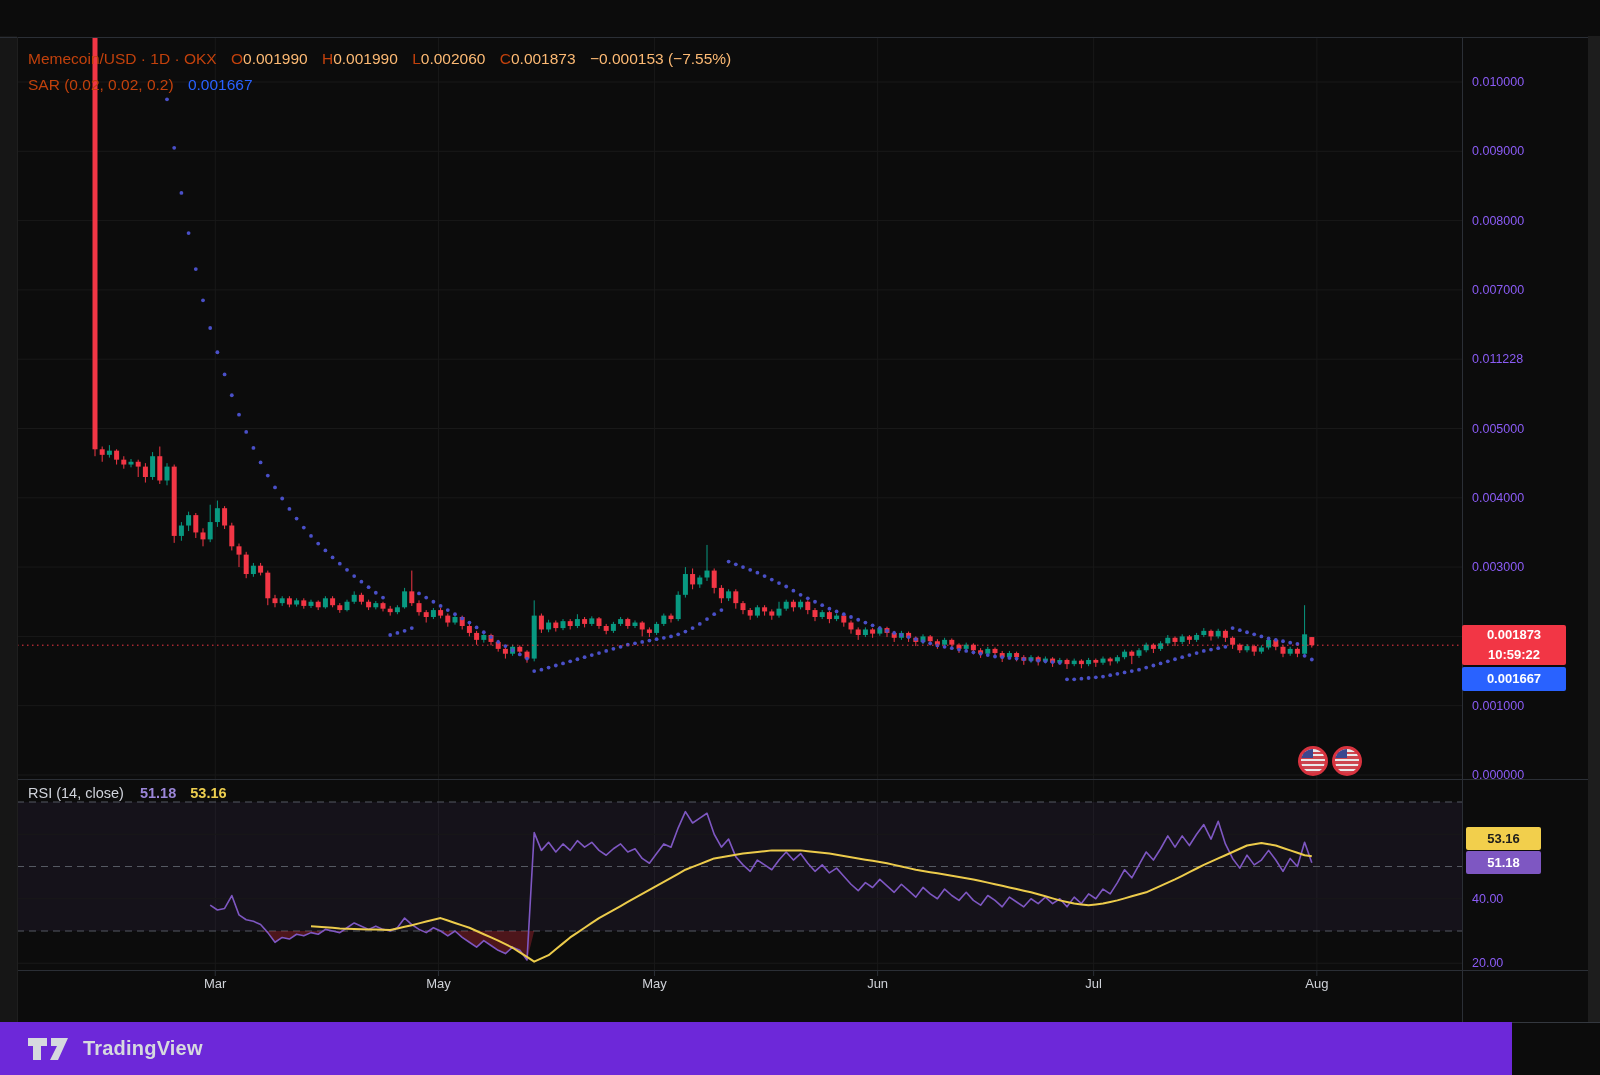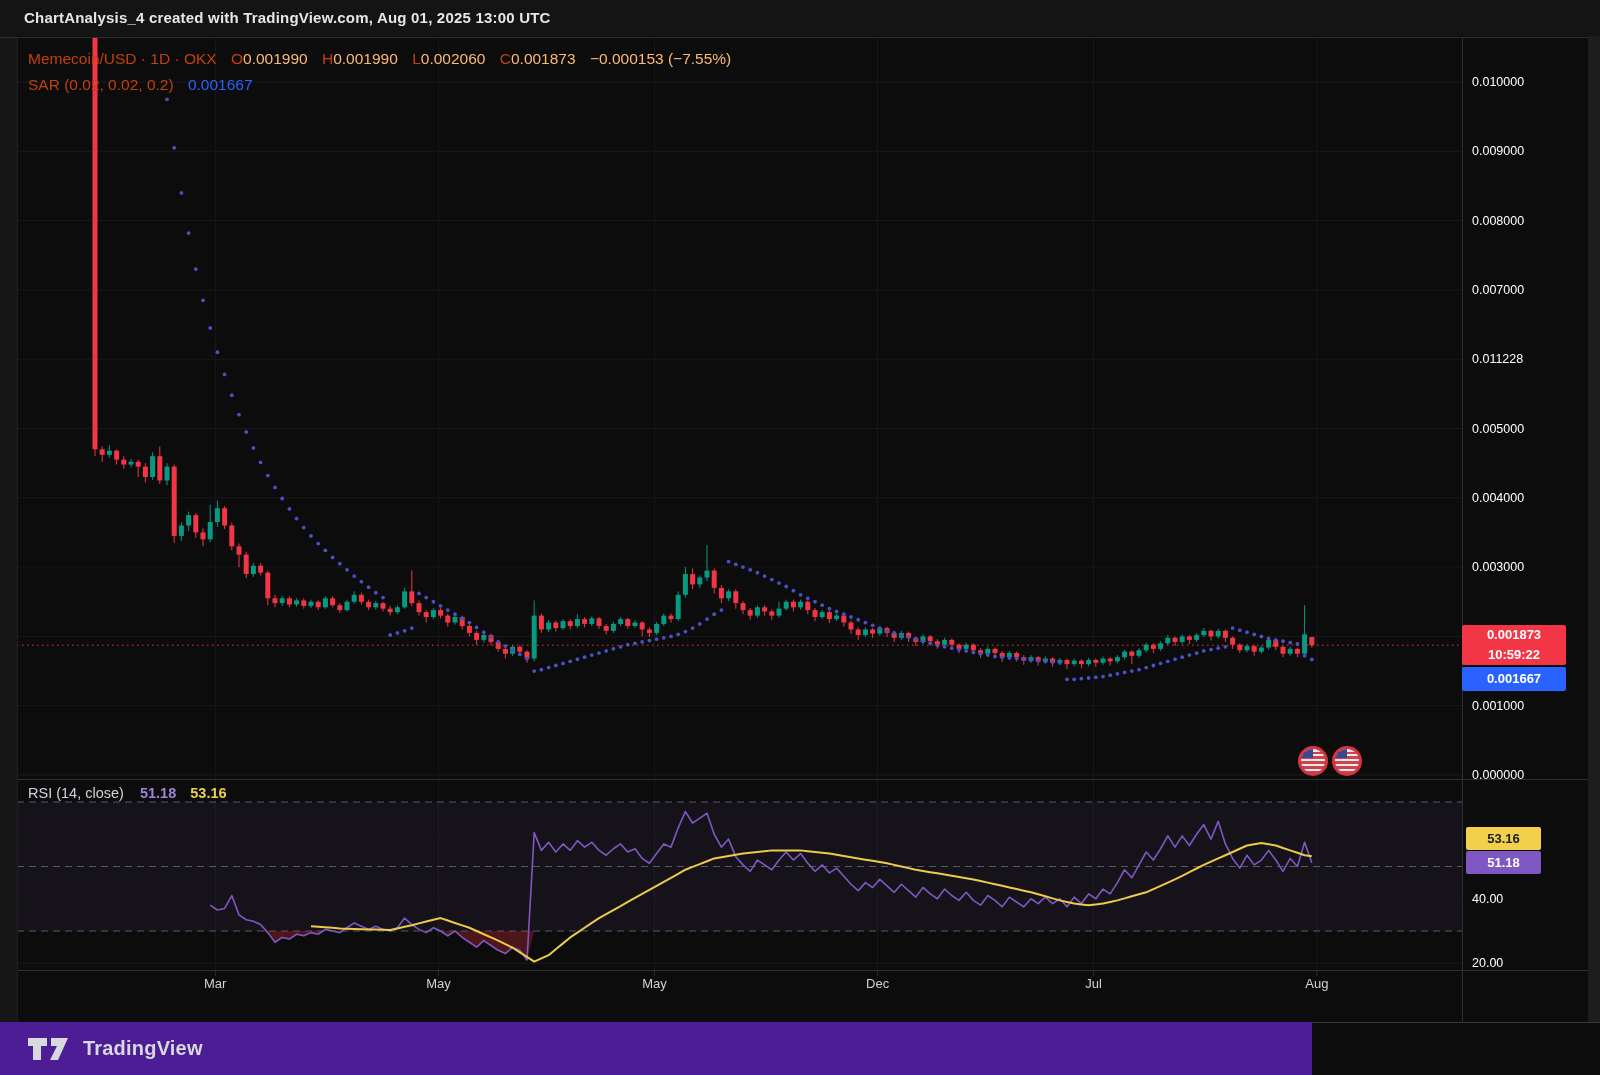--- a/index.html
+++ b/index.html
@@ -3,53 +3,50 @@
 <meta charset="utf-8">
 <style>
   html,body{margin:0;padding:0;background:#000;}
   .stage{position:relative;width:1600px;height:1075px;background:#0c0c0c;overflow:hidden;
          font-family:"Liberation Sans",sans-serif;-webkit-font-smoothing:antialiased;}
   .topbar{position:absolute;left:0;top:0;width:1600px;height:36px;background:#141414;
           color:#e4e6ea;font-size:15px;font-weight:700;line-height:36px;}
   .topbar span{margin-left:24px;letter-spacing:.2px;}
   .leftstrip{position:absolute;left:0;top:36px;width:17px;height:986px;background:#161616;}
   .rightstrip{position:absolute;left:1588px;top:36px;width:12px;height:986px;background:#1d1d1d;}
-  .footer{position:absolute;left:0;top:1022px;width:1312px;height:53px;background:#4c1d95;display:flex;align-items:center;text-align:center;}
+  .footer{position:absolute;left:0;top:1022px;width:1512px;height:53px;background:#6d28d9;display:flex;align-items:center;text-align:center;}
   .footer .brand{color:#d6d9de;font-size:20px;font-weight:700;margin-left:10px;letter-spacing:.2px;}
   .footer svg{margin-left:27px;}
   svg#chart{position:absolute;left:0;top:0;}
   .legend{position:absolute;left:28px;top:50px;font-size:15.5px;color:#d1d4dc;white-space:nowrap;}
   .legend .lg{color:#c2410c;margin-left:10px;}
   .legend .lg:first-child{margin-left:0;}
   .legend .red{color:#fdba74;}
   .legend .blue{color:#2962ff;}
   .legend2{position:absolute;left:28px;top:76px;font-size:15.5px;color:#d1d4dc;white-space:nowrap;}
   .rsi-legend{position:absolute;left:28px;top:785px;font-size:14.5px;color:#d1d4dc;white-space:nowrap;}
   .rsi-legend .purple{color:#9b86d8;margin-left:12px;font-weight:700;}
   .rsi-legend .yellow{color:#edce4f;margin-left:10px;font-weight:700;}
-  .tick{position:absolute;left:1472px;color:#ffffff;font-size:12.5px;height:16px;line-height:16px;}
+  .tick{position:absolute;left:1472px;color:#8b5cf6;font-size:12.5px;height:16px;line-height:16px;}
   .mlabel{position:absolute;color:#cfd2d8;font-size:13px;font-weight:400;top:976px;transform:translateX(-50%);}
   .pricebox{position:absolute;left:1462px;width:104px;text-align:center;border-radius:2px;}
   .pricebox.red{top:625px;height:40px;background:#f23645;color:#fff;font-size:13px;font-weight:700;}
   .pricebox.red .ln{line-height:20px;}
   .pricebox.blue{top:667px;height:24px;background:#2962ff;color:#fff;font-size:13px;font-weight:700;line-height:24px;}
   .rsibox{position:absolute;left:1466px;width:75px;height:23px;text-align:center;font-size:13px;font-weight:700;line-height:23px;border-radius:2px;}
   .rsibox.yellow{top:827px;background:#f2cf4c;color:#1c1c1c;}
   .rsibox.purple{top:851px;background:#7e57c2;color:#fff;}
   .flag{position:absolute;width:30px;height:30px;border-radius:50%;border:3px solid #d8333f;box-sizing:border-box;
         overflow:hidden;background:repeating-linear-gradient(180deg,#e9e9ea 0 2.5px,#cc454e 2.5px 5px);}
   .flag .canton{position:absolute;left:0;top:0;width:12px;height:9px;background:#3b478f;}
 </style>
 </head>
 <body>
 
 <div class="stage">
-  <div class="topbar">
-    <span>ChartAnalysis_4 created with TradingView.com, Aug 01, 2025 13:00 UTC</span>
-  </div>
 
   <div class="leftstrip"></div>
   <div class="rightstrip"></div>
 
   <svg id="chart" width="1600" height="1075">
       <defs>
         <clipPath id="cm">
           <rect x="17" y="37" width="1445" height="742"></rect>
         </clipPath>
         <clipPath id="cr">
@@ -639,21 +636,21 @@
       <div class="tick" style="top: 767px;">0.000000</div>
     </div>
   <div id="rsi-ticks">
       <div class="tick" style="top: 890.75px;">40.00</div>
       <div class="tick" style="top: 955.25px;">20.00</div>
     </div>
   <div id="time-ticks">
       <div class="mlabel" style="left: 215.24px;">Mar</div>
       <div class="mlabel" style="left: 438.44px;">May</div>
       <div class="mlabel" style="left: 654.44px;">May</div>
-      <div class="mlabel" style="left: 877.64px;">Dec</div>
+      <div class="mlabel" style="left: 877.64px;">Jun</div>
       <div class="mlabel" style="left: 1093.64px;">Jul</div>
       <div class="mlabel" style="left: 1316.84px;">Aug</div>
     </div>
   <div id="event-flags">
       <div class="flag" style="left: 1298.24px; top: 746px;">
         <div class="canton"></div>
       </div>
       <div class="flag" style="left: 1332.08px; top: 746px;">
         <div class="canton"></div>
       </div>

